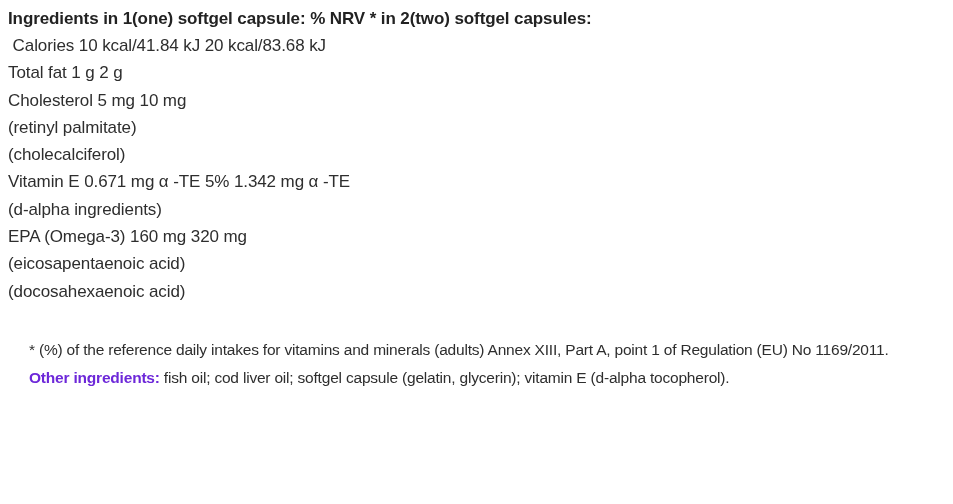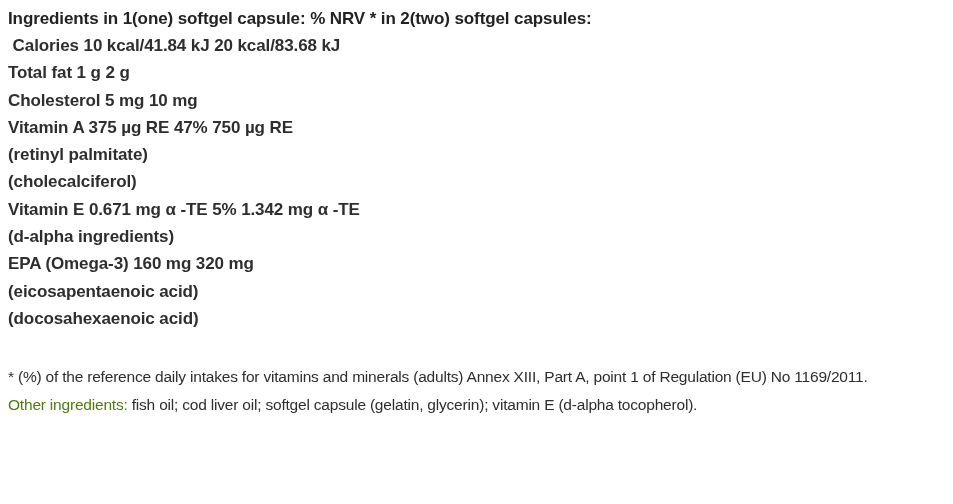--- a/index.html
+++ b/index.html
@@ -26,48 +26,48 @@
   .hdr {
     font-size: 17px;
     line-height: 27px;
     font-weight: 700;
     color: #222222;
     letter-spacing: -0.1px;
   }
   .row {
     font-size: 17px;
     line-height: 27.3px;
-    font-weight: 700;
+    font-weight: 400;
     letter-spacing: -0.1px;
   }
   .footnotes {
     margin-top: 31px;
   }
   .fn {
     font-size: 15.5px;
     line-height: 28px;
     letter-spacing: -0.2px;
+    margin-left: 21px;
   }
   .bold {
-    font-weight: 400;
-    color: #4d7c0f;
+    font-weight: 700;
+    color: #6d28d9;
   }
 </style>
 </head>
 <body>
 
 <div class="page">
   <div class="doc">
 
     <p class="line hdr">Ingredients in 1(one) softgel capsule: % NRV * in 2(two) softgel capsules:</p>
 
     <p class="line row"> Calories 10 kcal/41.84 kJ 20 kcal/83.68 kJ</p>
     <p class="line row">Total fat 1 g 2 g</p>
     <p class="line row">Cholesterol 5 mg 10 mg</p>
-    <p class="line row">Vitamin A 375 µg RE 47% 750 µg RE</p>
     <p class="line row">(retinyl palmitate)</p>
     <p class="line row">(cholecalciferol)</p>
     <p class="line row">Vitamin E 0.671 mg α -TE 5% 1.342 mg α -TE</p>
     <p class="line row">(d-alpha ingredients)</p>
     <p class="line row">EPA (Omega-3) 160 mg 320 mg</p>
     <p class="line row">(eicosapentaenoic acid)</p>
     <p class="line row">(docosahexaenoic acid)</p>
 
     <div class="footnotes">
       <p class="line fn">* (%) of the reference daily intakes for vitamins and minerals (adults) Annex XIII, Part A, point 1 of Regulation (EU) No 1169/2011.</p>

